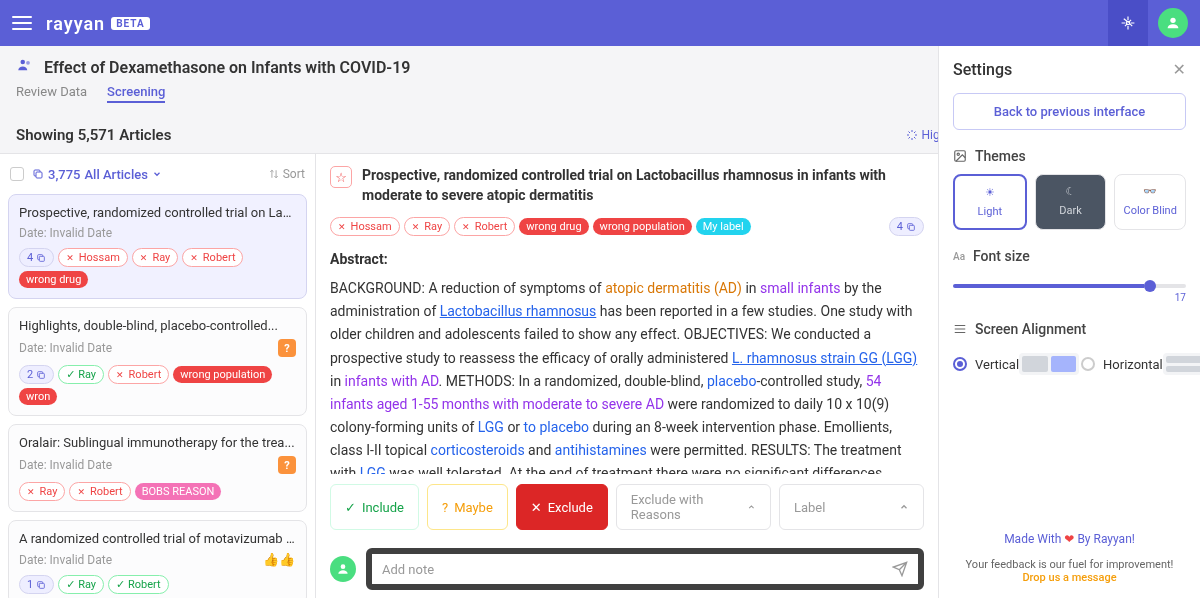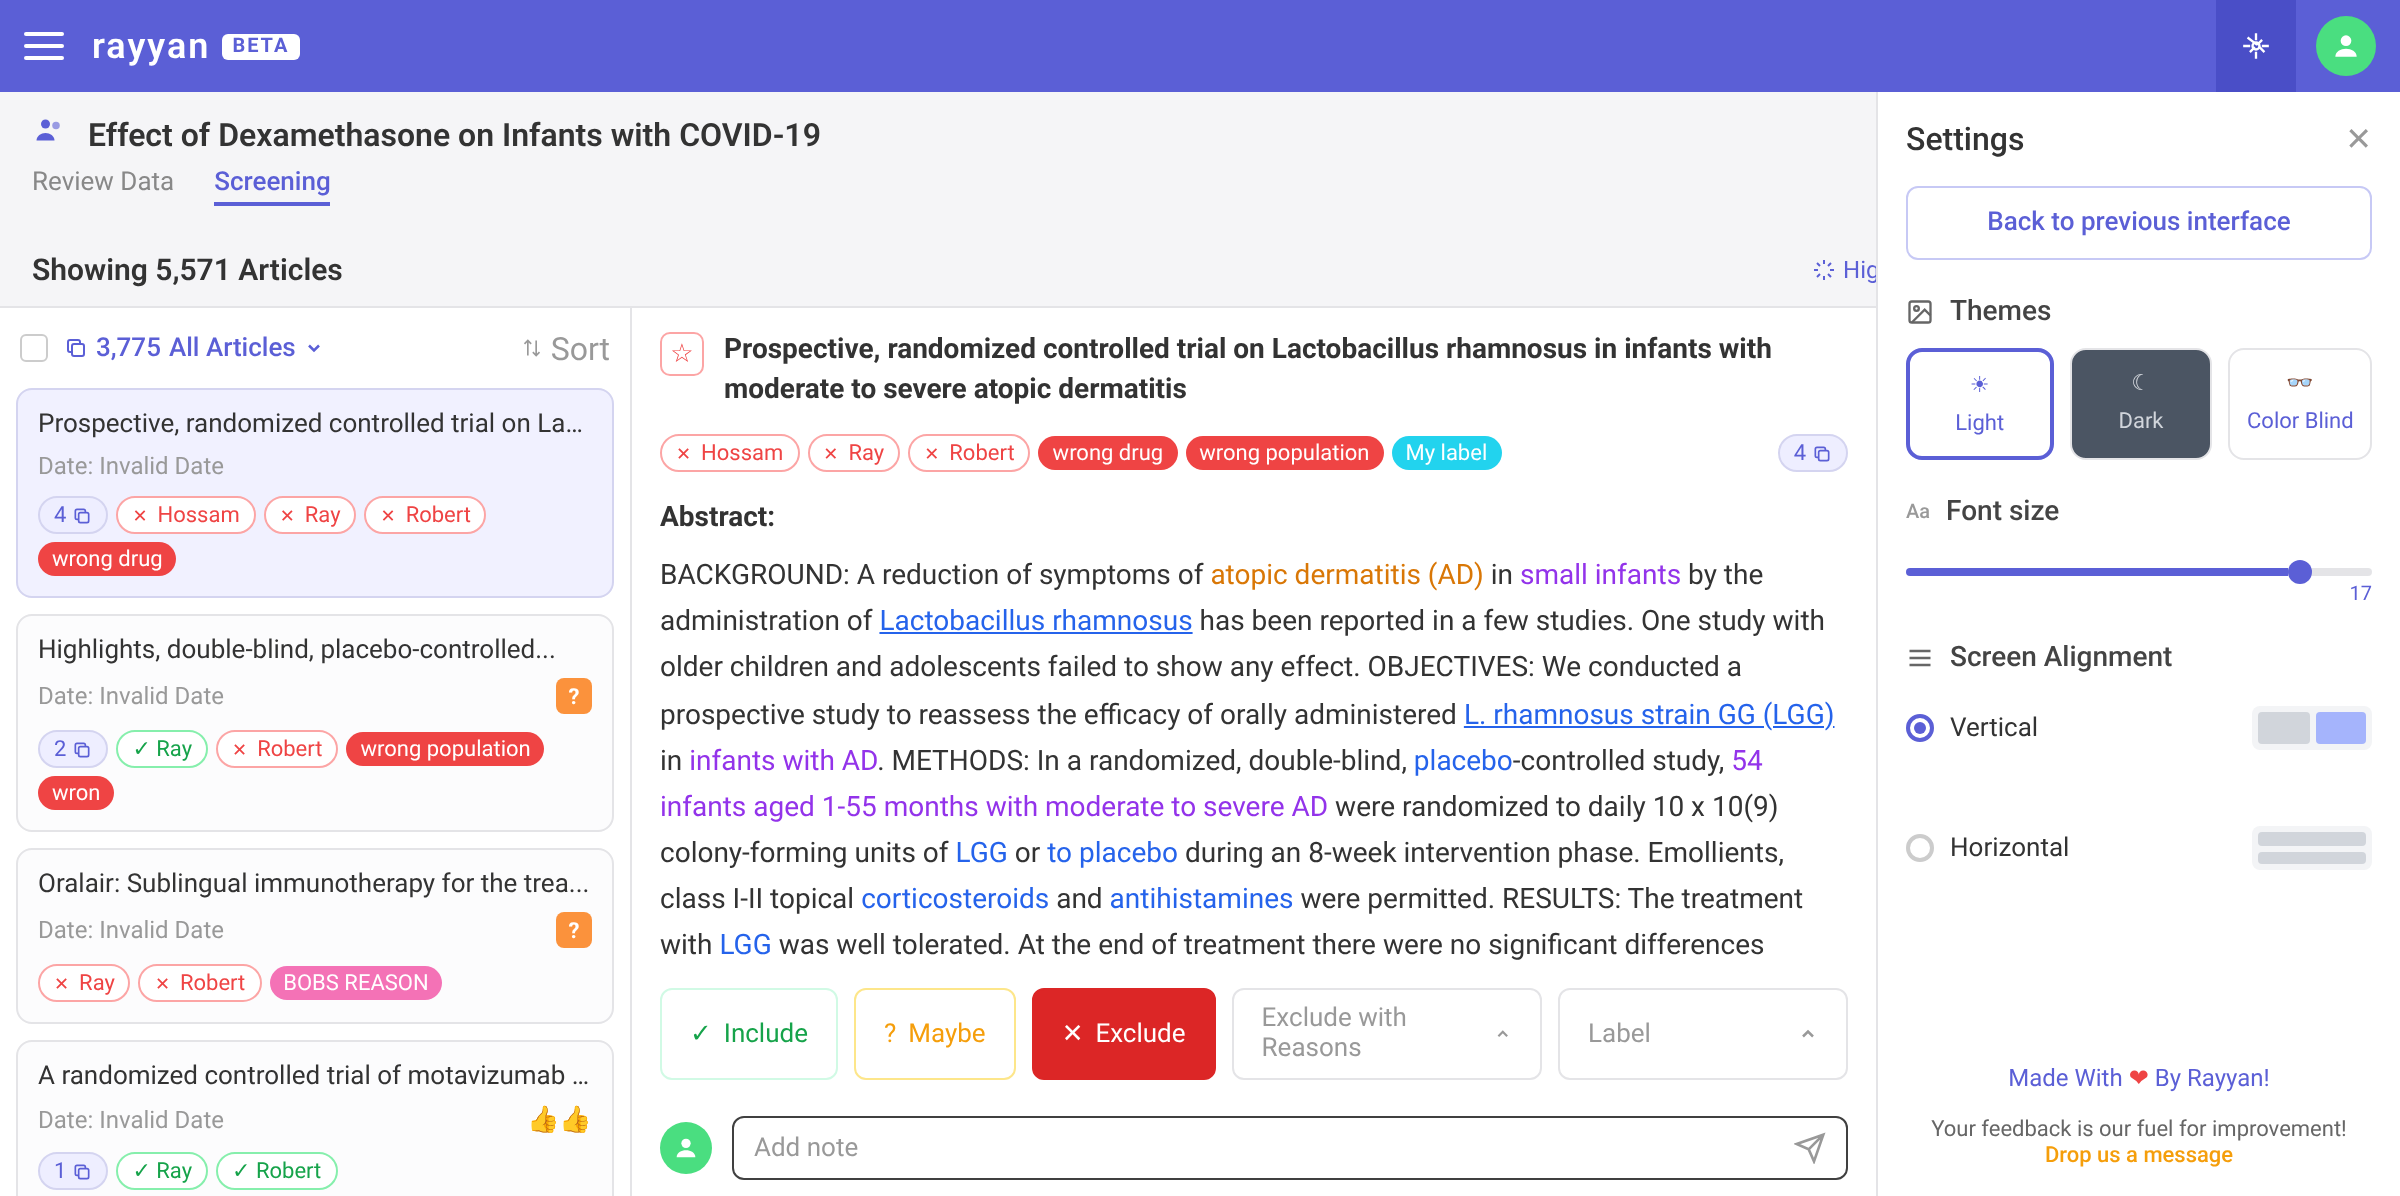--- a/index.html
+++ b/index.html
@@ -24,21 +24,21 @@
 .showing-left{font-size:15px;font-weight:600}
 .showing-right{display:flex;gap:6px;align-items:center;font-size:12px}
 .sr-btn{display:flex;align-items:center;gap:4px;color:#5b5fd6;padding:4px 6px;cursor:pointer}
 .sr-btn.blind{color:#ef4444}
 .main{flex:1;display:flex;min-height:0}
 .left-pane{width:316px;background:#fff;display:flex;flex-direction:column;border-right:1px solid #e4e4e7}
 .left-header{height:40px;padding:0 10px;display:flex;align-items:center;justify-content:space-between;font-size:13px}
 .left-header-left{display:flex;align-items:center;gap:8px}
 .checkbox{width:14px;height:14px;border:1.5px solid #ccc;border-radius:3px;cursor:pointer}
 .count-link{color:#5b5fd6;font-weight:500;display:flex;align-items:center;gap:4px}
-.sort-btn{color:#999;font-size:16px;display:flex;align-items:center;gap:4px;cursor:pointer}
+.sort-btn{color:#999;font-size:12px;display:flex;align-items:center;gap:4px;cursor:pointer}
 .article-list{flex:1;overflow-y:auto;padding:0 8px}
 .article-card{border:1px solid #e4e4e7;border-radius:8px;padding:10px;margin-bottom:8px;background:#fcfcfd}
 .article-card.selected{background:#f1f1ff;border-color:#d4d4f0}
 .article-title{font-size:13px;color:#333;margin-bottom:6px;white-space:nowrap;overflow:hidden;text-overflow:ellipsis}
 .article-date{font-size:12px;color:#999;margin-bottom:8px;display:flex;align-items:center;justify-content:space-between}
 .article-tags{display:flex;gap:4px;flex-wrap:wrap;align-items:center}
 .tag{padding:2px 7px;border-radius:10px;font-size:11px;display:flex;align-items:center;gap:3px}
 .tag-count{background:#eef;color:#5b5fd6;border:1px solid #d4d4f0}
 .tag-name{border:1px solid #fca5a5;color:#ef4444;background:#fff}
 .tag-name.green{border-color:#86efac;color:#16a34a}
@@ -59,39 +59,39 @@
 .hl-blue{color:#2563eb}
 .hl-blue-u{color:#2563eb;text-decoration:underline}
 .actions-row{padding:10px 14px;display:flex;gap:8px}
 .action-btn{padding:7px 14px;border-radius:6px;font-size:13px;display:flex;align-items:center;gap:6px;cursor:pointer;border:1px solid #e4e4e7;background:#fff}
 .action-btn.include{color:#16a34a;border-color:#d1fae5}
 .action-btn.maybe{color:#f59e0b;border-color:#fde68a}
 .action-btn.exclude{background:#dc2626;color:#fff;border-color:#dc2626}
 .action-btn.dropdown{color:#999;justify-content:space-between;min-width:145px}
 .note-row{padding:8px 14px;display:flex;align-items:center;gap:10px}
 .note-avatar{width:26px;height:26px;border-radius:50%;background:#4ade80;display:flex;align-items:center;justify-content:center}
-.note-input{flex:1;border:1px solid #404040;border-radius:6px;padding:7px 10px;font-size:13px;display:flex;align-items:center;justify-content:space-between;color:#999}
+.note-input{flex:1;border:6px solid #404040;border-radius:6px;padding:7px 10px;font-size:13px;display:flex;align-items:center;justify-content:space-between;color:#999}
 .right-pane{width:262px;background:#fff;border-left:1px solid #e4e4e7;display:flex;flex-direction:column;overflow-y:auto}
 .filter-row{padding:6px 14px;display:flex;align-items:center;justify-content:space-between;font-size:12px;color:#666}
 .filter-row .count{color:#999}
 .settings-panel{position:absolute;right:0;top:46px;bottom:0;width:262px;background:#fff;border-left:1px solid #e4e4e7;z-index:100;display:flex;flex-direction:column;padding:14px}
 .settings-header{display:flex;align-items:center;justify-content:space-between;font-size:16px;font-weight:500;margin-bottom:14px}
 .close-x{cursor:pointer;color:#999;font-size:16px}
 .back-btn{border:1px solid #c7c9f5;color:#5b5fd6;border-radius:6px;padding:10px;text-align:center;font-size:13px;font-weight:500;cursor:pointer;margin-bottom:18px}
 .section-title{font-size:14px;font-weight:500;color:#444;display:flex;align-items:center;gap:8px;margin-bottom:10px}
 .theme-cards{display:flex;gap:8px;margin-bottom:18px}
 .theme-card{flex:1;border:1px solid #e4e4e7;border-radius:8px;padding:10px 6px;text-align:center;font-size:11px;cursor:pointer;display:flex;flex-direction:column;align-items:center;gap:6px}
 .theme-card.active{border:2px solid #5b5fd6;color:#5b5fd6}
 .theme-card.dark{background:#4b5563;color:#d1d5db}
 .theme-card.cb{color:#5b5fd6}
 .slider-wrap{margin-bottom:18px}
 .slider{height:4px;background:linear-gradient(90deg,#5b5fd6 0%,#5b5fd6 82%,#e4e4e7 82%);border-radius:2px;position:relative;margin:10px 0 4px}
 .slider-thumb{width:12px;height:12px;background:#5b5fd6;border-radius:50%;position:absolute;top:-4px;left:82%}
 .slider-val{font-size:10px;text-align:right;color:#5b5fd6}
-.align-opts{display:flex;flex-direction:column;gap:26px;margin-bottom:18px}
+.align-opts{display:flex;flex-direction:row;gap:2px;margin-bottom:18px}
 .align-opt{display:flex;align-items:center;justify-content:space-between;padding:6px 0;cursor:pointer}
 .radio{width:14px;height:14px;border:2px solid #ccc;border-radius:50%;display:flex;align-items:center;justify-content:center}
 .radio.checked{border-color:#5b5fd6}
 .radio.checked::after{content:'';width:6px;height:6px;background:#5b5fd6;border-radius:50%}
 .align-preview{width:60px;height:22px;background:#f3f4f6;border-radius:4px;display:flex;gap:3px;padding:3px}
 .align-preview span{background:#d1d5db;border-radius:2px}
 .align-preview.v span:first-child{flex:1}
 .align-preview.v span:last-child{flex:1;background:#a5b4fc}
 .align-preview.h{flex-direction:column}
 .align-preview.h span{height:50%}

